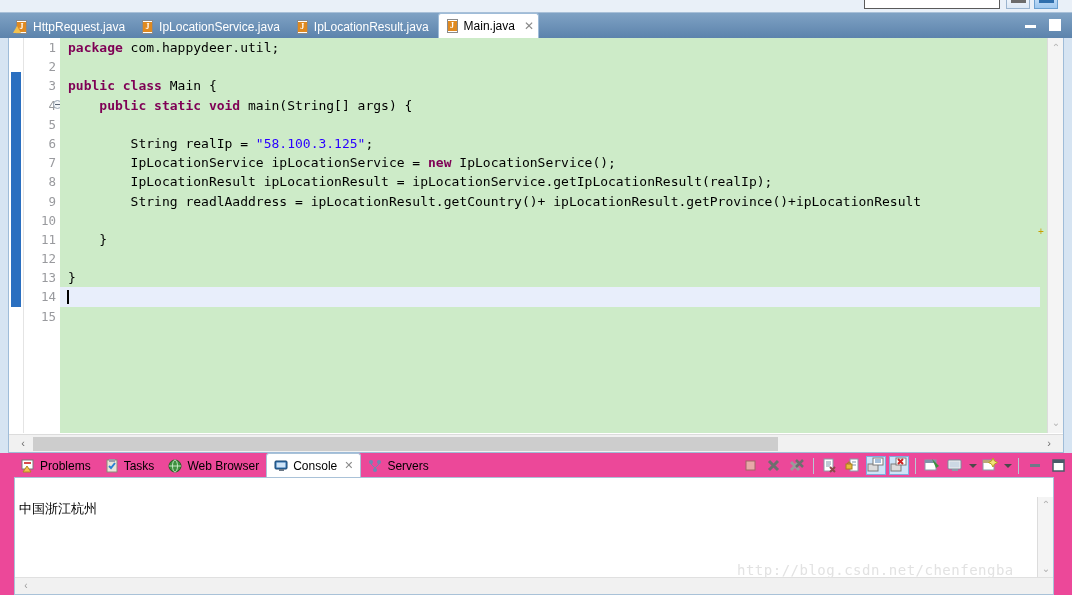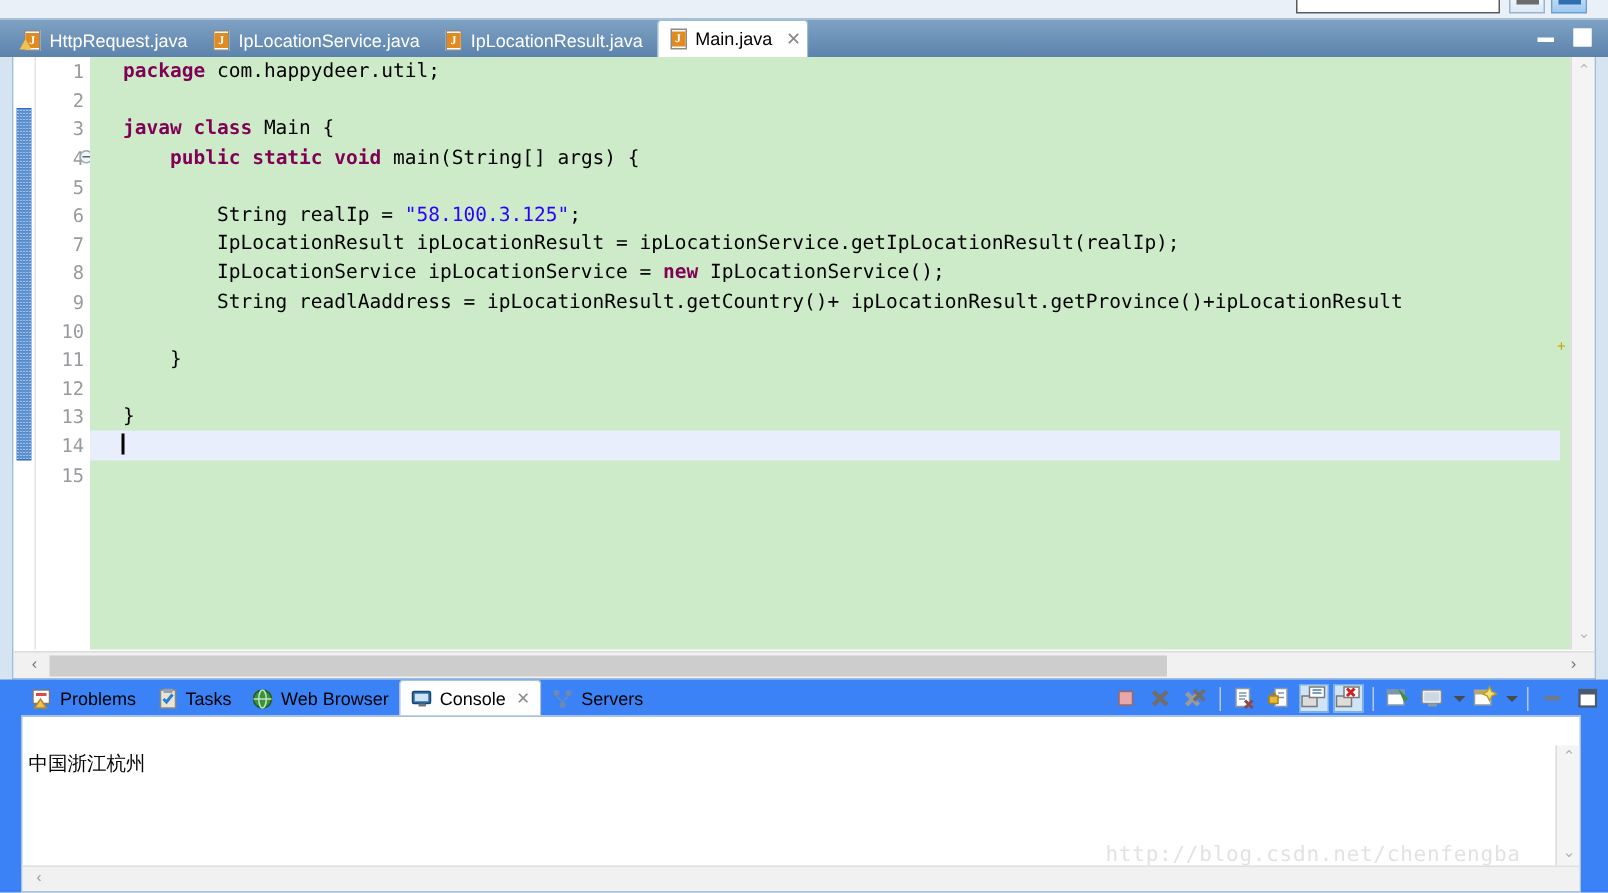--- a/index.html
+++ b/index.html
@@ -178,21 +178,21 @@
     position: absolute; left: 51px; top: 0; right: 0; height: 395px;
     background: #cdebc8;
     overflow: hidden;
   }
   .code-area .codeline {
     height: 19.2px; line-height: 19.2px;
     font-family: "DejaVu Sans Mono", monospace;
     font-size: 13px;
     color: #000000;
     white-space: pre;
-    padding-left: 22px;
+    padding-left: 8px;
     box-sizing: border-box;
   }
   .code-area .codeline.current {
     background: #e8eefb;
     width: 980px;
   }
   .kw { color: #7f0055; font-weight: bold; }
   .str { color: #2a00ff; }
   .fld { color: #0000c0; font-style: italic; }
   .caret {
@@ -230,21 +230,21 @@
   .h-scroll .arrow.left { left: 6px; }
   .h-scroll .arrow.right { right: 6px; }
   .h-scroll .thumb {
     position: absolute; left: 24px; top: 2px; height: 14px; width: 745px;
     background: #cdcdcd;
   }
 
   
   .console-panel {
     position: absolute; left: 0; top: 453px; width: 1072px; height: 142px;
-    background: #3b82f6;
+    background: #ec4899;
   }
   .console-tabbar {
     position: absolute; left: 0; top: 0; width: 1072px; height: 24px;
   }
   .ctabs {
     position: absolute; left: 14px; top: 0; height: 24px;
     display: flex; align-items: flex-end;
   }
   .ctab {
     display: flex; align-items: center; gap: 4px;
@@ -432,26 +432,26 @@
         <div class="ln">13</div>
         <div class="ln">14</div>
         <div class="ln">15</div>
       </div>
 
       <div class="fold-marker" style="top:62px"></div>
 
       <div class="code-area">
         <div class="codeline"><span class="kw">package</span> com.happydeer.util;</div>
         <div class="codeline"> </div>
-        <div class="codeline"><span class="kw">javaw class</span> Main {</div>
+        <div class="codeline"><span class="kw">public class</span> Main {</div>
         <div class="codeline">    <span class="kw">public static void</span> main(String[] args) {</div>
         <div class="codeline"> </div>
         <div class="codeline">        String realIp = <span class="str">"58.100.3.125"</span>;</div>
+        <div class="codeline">        IpLocationService ipLocationService = <span class="kw">new</span> IpLocationService();</div>
         <div class="codeline">        IpLocationResult ipLocationResult = ipLocationService.getIpLocationResult(realIp);</div>
-        <div class="codeline">        IpLocationService ipLocationService = <span class="kw">new</span> IpLocationService();</div>
         <div class="codeline">        String readlAaddress = ipLocationResult.getCountry()+ ipLocationResult.getProvince()+ipLocationResult</div>
         <div class="codeline"> </div>
         <div class="codeline">    }</div>
         <div class="codeline"> </div>
         <div class="codeline">}</div>
         <div class="codeline current"><span class="caret"></span></div>
       </div>
 
       <div class="overview-mark" style="top:188px">+</div>
 

